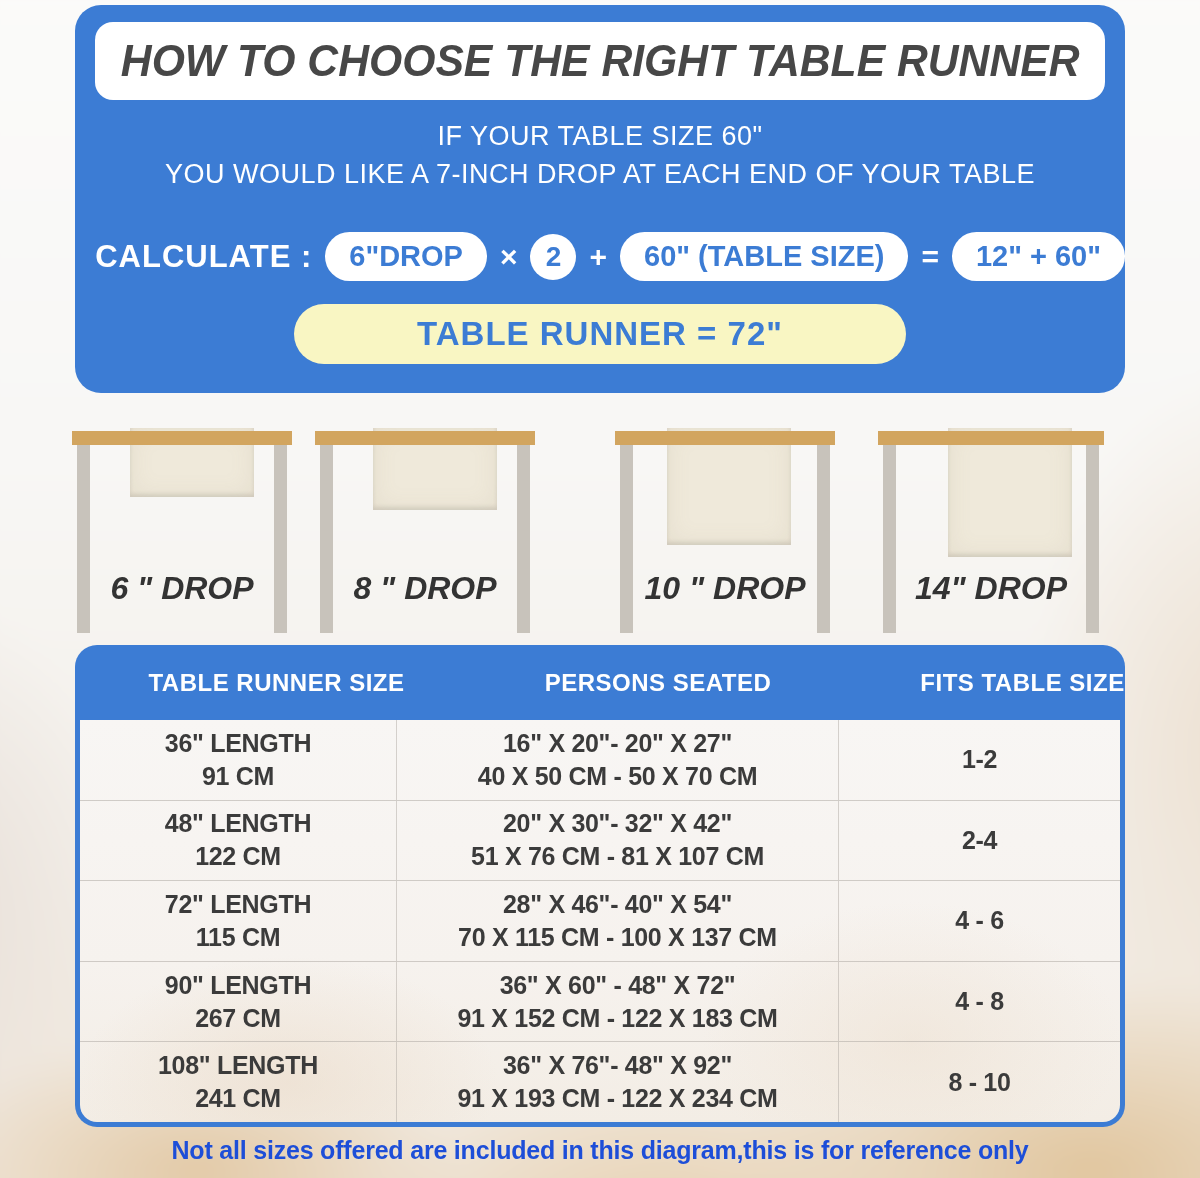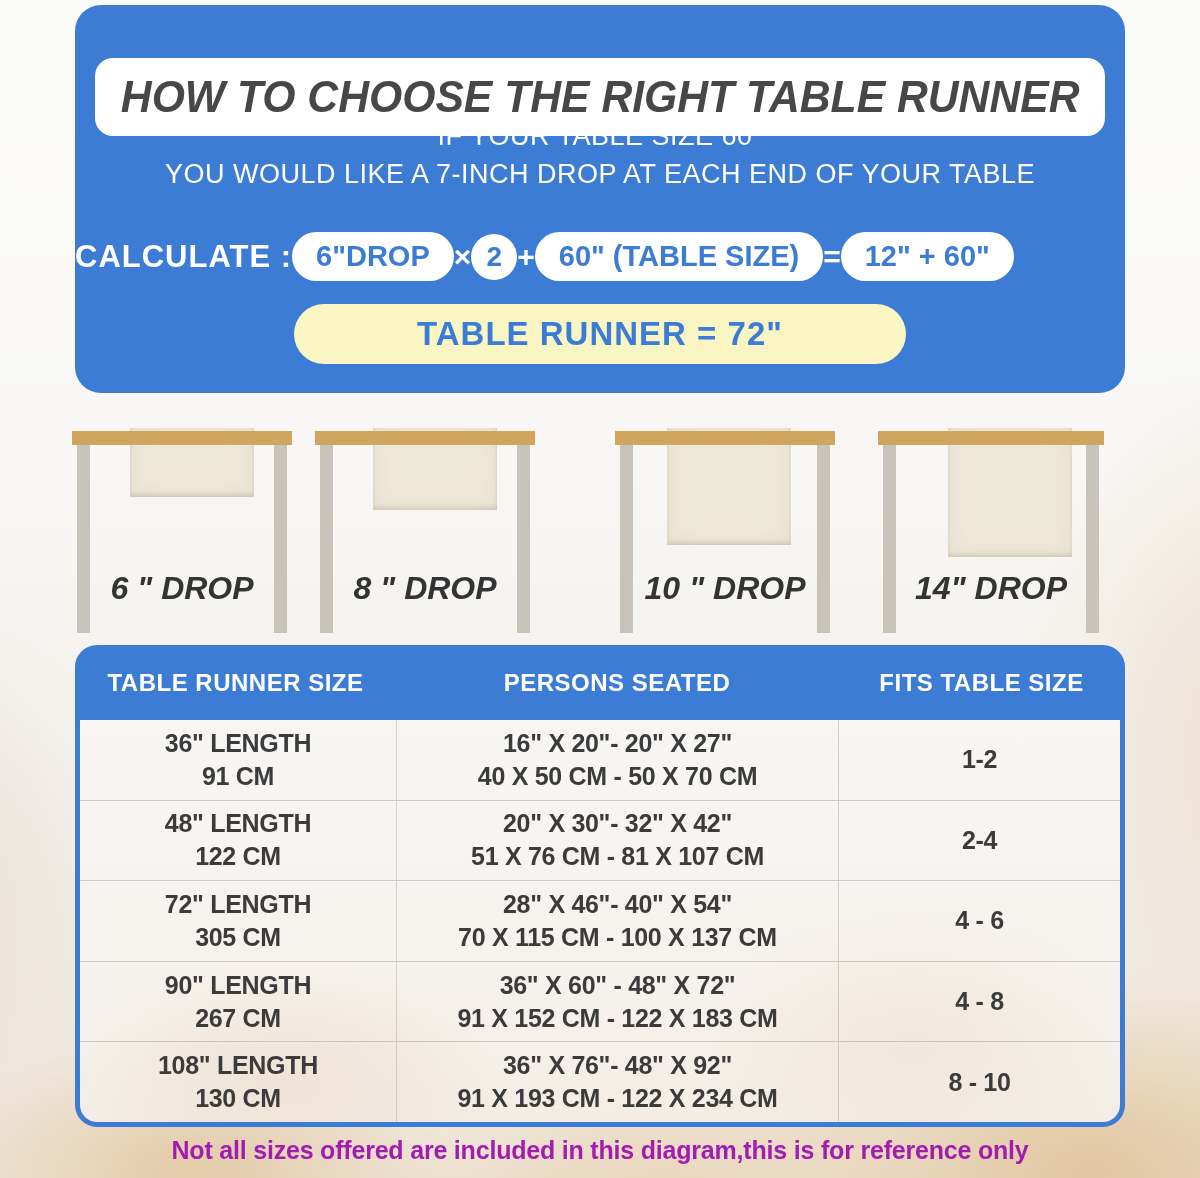--- a/index.html
+++ b/index.html
@@ -31,33 +31,33 @@
     filter:blur(12px);
   }
   
   .top-panel{
     position:absolute;left:75px;top:5px;width:1050px;height:388px;
     background:var(--blue);border-radius:26px;
   }
   .title-banner{
     position:absolute;left:20px;top:17px;width:1010px;height:78px;
     background:#fff;border-radius:18px;
-    display:flex;align-items:center;justify-content:center;margin-top:36px;
+    display:flex;align-items:center;justify-content:center;
   }
   .title-banner .t{
     font-size:44px;font-weight:bold;font-style:italic;color:#474747;
     white-space:nowrap;transform:scaleX(.97);letter-spacing:0;
   }
   .subtitle{
     position:absolute;top:112px;left:0;width:100%;text-align:center;
     color:#fff;font-size:27px;line-height:38px;letter-spacing:.5px;
   }
   .calc-row{
     position:absolute;top:227px;left:0;width:100%;
-    display:flex;align-items:center;justify-content:flex-start;color:#fff;
+    display:flex;align-items:center;justify-content:flex-end;gap:13px;color:#fff;
   }
   .calc-label{font-size:31px;font-weight:bold;letter-spacing:1px;white-space:nowrap;}
   .pill{
     background:#fff;color:var(--blue);font-weight:bold;font-size:29px;
     padding:10px 24px;border-radius:30px;white-space:nowrap;line-height:1;
   }
   .op{font-size:30px;font-weight:bold;line-height:1;}
   .circle{
     background:#fff;color:var(--blue);width:46px;height:46px;border-radius:50%;
     display:flex;align-items:center;justify-content:center;
@@ -84,21 +84,21 @@
     font-size:32px;font-weight:bold;font-style:italic;color:#333;white-space:nowrap;
   }
   
   .grid-panel{
     position:absolute;left:75px;top:645px;width:1050px;height:482px;
     background:var(--blue);border-radius:22px;
   }
   .grid-header{
     height:75px;display:grid;grid-template-columns:321px 442px 287px;
     align-items:center;text-align:center;
-    color:#fff;font-weight:bold;font-size:24px;letter-spacing:.5px;
+    color:#fff;font-weight:bold;font-size:24px;letter-spacing:.5px;margin-left:41px;
   }
   .grid-body{
     position:absolute;left:5px;right:5px;top:75px;bottom:5px;
     border-radius:0 0 17px 17px;overflow:hidden;
     background:
       radial-gradient(300px 180px at 20% 90%, rgba(233,216,196,.5), rgba(233,216,196,0) 70%),
       radial-gradient(300px 200px at 80% 80%, rgba(236,222,205,.45), rgba(236,222,205,0) 70%),
       linear-gradient(180deg,#f8f6f4 0%,#f6f2ee 60%,#f3ede5 100%);
     display:flex;flex-direction:column;
   }
@@ -109,21 +109,21 @@
   .grid-row:first-child{border-top:none;}
   .cell{
     display:flex;flex-direction:column;align-items:center;justify-content:center;
     color:var(--ink);font-weight:bold;font-size:25px;line-height:33px;
     letter-spacing:-.3px;text-align:center;
   }
   .grid-row .cell + .cell{border-left:1px solid rgba(175,170,164,.5);}
   
   .footer-note{
     position:absolute;top:1136px;left:0;width:100%;text-align:center;
-    font-size:25px;font-weight:bold;color:#a21caf;letter-spacing:-.2px;
+    font-size:25px;font-weight:bold;color:#1d4ed8;letter-spacing:-.2px;
   }
 </style>
 </head>
 <body>
 
 <div class="bg"></div>
 
 <div class="top-panel">
   <div class="title-banner">
     <span class="t">HOW TO CHOOSE THE RIGHT TABLE RUNNER</span>
@@ -206,21 +206,21 @@
         <span>51 X 76 CM - 81 X 107 CM</span>
       </div>
       <div class="cell">
         <span>2-4</span>
       </div>
     </div>
 
     <div class="grid-row">
       <div class="cell">
         <span>72" LENGTH</span>
-        <span>305 CM</span>
+        <span>115 CM</span>
       </div>
       <div class="cell">
         <span>28" X 46"- 40" X 54"</span>
         <span>70 X 115 CM - 100 X 137 CM</span>
       </div>
       <div class="cell">
         <span>4 - 6</span>
       </div>
     </div>
 
@@ -234,21 +234,21 @@
         <span>91 X 152 CM - 122 X 183 CM</span>
       </div>
       <div class="cell">
         <span>4 - 8</span>
       </div>
     </div>
 
     <div class="grid-row">
       <div class="cell">
         <span>108" LENGTH</span>
-        <span>130 CM</span>
+        <span>241 CM</span>
       </div>
       <div class="cell">
         <span>36" X 76"- 48" X 92"</span>
         <span>91 X 193 CM - 122 X 234 CM</span>
       </div>
       <div class="cell">
         <span>8 - 10</span>
       </div>
     </div>
 

